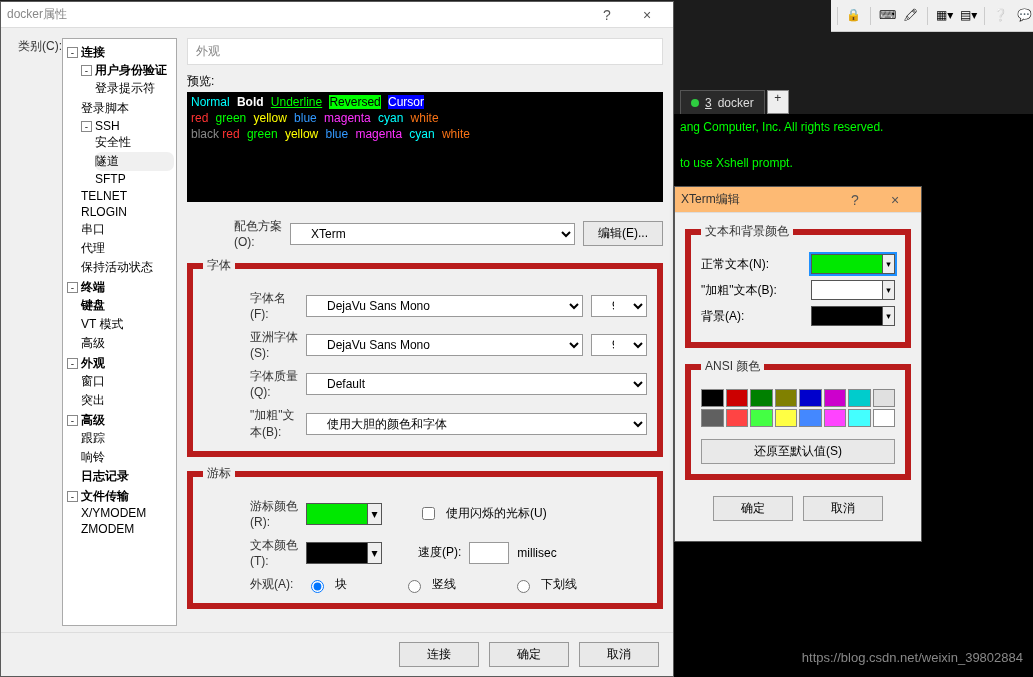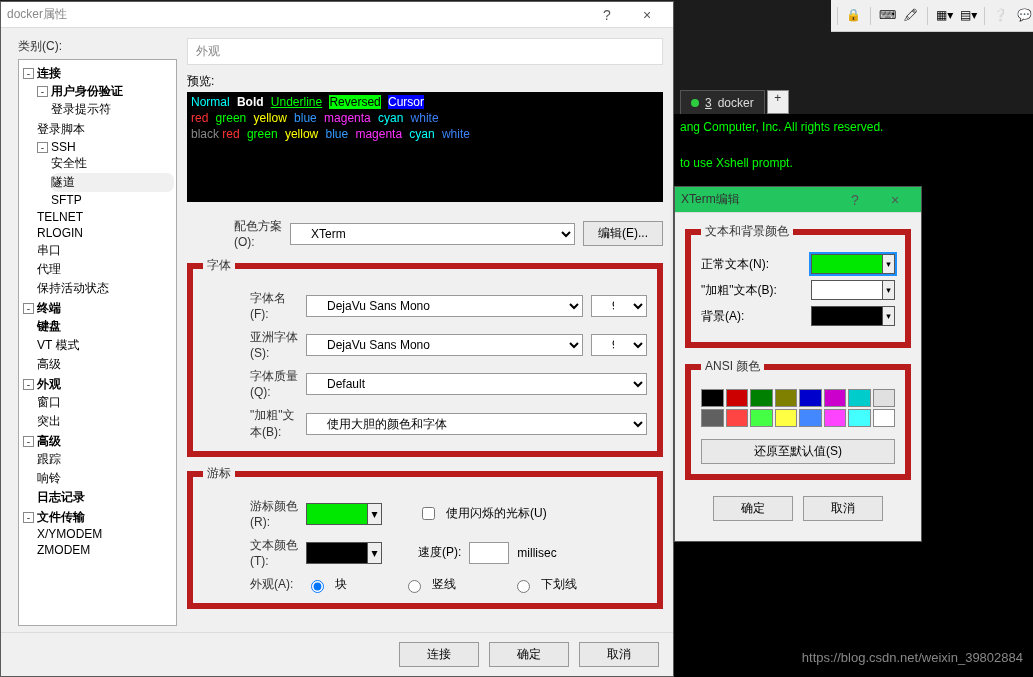--- a/index.html
+++ b/index.html
@@ -17,21 +17,21 @@
 .watermark{ position:absolute; bottom:10px; right:10px; color:#888; font-size:13px;}
 
 
 .dlg { position:absolute; top:1px; left:0; width:674px; height:676px; background:#f0f0f0; border:1px solid #5a5a5a; display:flex; flex-direction:column;}
 .titlebar { height:26px; background:#fff; border-bottom:1px solid #ddd; display:flex; align-items:center; padding:0 6px; color:#888;}
 .titlebar .spacer{flex:1;}
 .titlebar .tbtn{ width:40px; text-align:center; color:#555; font-size:14px;}
 .body { flex:1; display:flex; padding:10px 10px 6px 10px; gap:10px; overflow:hidden;}
 
 
-.left-col{ width:166px; display:flex; flex-direction:column;padding-left:7px;}
+.left-col{ width:166px; display:flex; flex-direction:row;padding-left:7px;}
 .cat-label{ margin-bottom:4px; color:#333;}
 .tree{ flex:1; background:#fff; border:1px solid #aaa; overflow:auto; padding:4px 2px;}
 .tree ul{ list-style:none; margin:0; padding-left:14px;}
 .tree > ul{ padding-left:2px;}
 .tree li{ padding:1px 0; white-space:nowrap;}
 .tg{ display:inline-block; width:11px; height:11px; border:1px solid #888; text-align:center; line-height:9px; font-size:10px; margin-right:3px; background:#fff; color:#333;}
 .sel{ background:#f0f0f0;border-radius:7px; }
 .bold{ font-weight:bold;}
 
 
@@ -47,35 +47,35 @@
 .color-combo{ display:inline-flex; border:1px solid #555; height:22px;}
 .color-combo .sw{ width:60px;}
 .color-combo .ar{ width:14px; background:#eee; border-left:1px solid #555; display:flex; align-items:center; justify-content:center;}
 .radio-row label{ width:auto;}
 
 
 .dlg-footer{ height:44px; border-top:1px solid #ddd; display:flex; align-items:center; justify-content:flex-end; gap:10px; padding-right:14px;}
 
 
 .dlg2{ position:absolute; top:186px; left:674px; width:248px; background:#f0f0f0; border:1px solid #555; box-shadow:2px 2px 6px rgba(0,0,0,.3);}
-.dlg2 .titlebar{ background:#22c55e; color:#333;}
+.dlg2 .titlebar{ background:#fdba74; color:#333;}
 .dlg2 .content{ padding:10px;}
 .dlg2 fieldset{ margin-bottom:10px;}
 .cr{ display:flex; align-items:center; margin:6px 0;}
 .cr label{ flex:1;}
 .cc{ display:flex; border:1px solid #555; height:20px;}
 .cc .sw{ width:70px;}
 .cc .ar{ width:12px; background:#eee; border-left:1px solid #555; text-align:center; font-size:9px; line-height:18px;}
 .cc.hl{ outline:2px solid #1e90ff;}
 .ansi{ display:grid; grid-template-columns:repeat(8,1fr); gap:2px; margin:6px 0;}
 .ansi div{ height:18px; border:1px solid #888;}
 .dlg2 .ftr{ display:flex; justify-content:center; gap:10px; padding:6px 0 10px 0;}
 
 .prev-normal{color:#0ff;} .prev-bold{font-weight:bold;color:#fff;} .prev-under{color:#0f0;text-decoration:underline;} .prev-rev{background:#0f0;color:#000;} .prev-cur{background:#00f;color:#fff;}
-.c-black{color:#888;} .c-red{color:#f33;} .c-green{color:#0f0;} .c-yellow{color:#ff0;} .c-blue{color:#39f;} .c-mag{color:#f3f;} .c-cyan{color:#0ff;} .c-white{color:#3b82f6;}
+.c-black{color:#888;} .c-red{color:#f33;} .c-green{color:#0f0;} .c-yellow{color:#ff0;} .c-blue{color:#39f;} .c-mag{color:#f3f;} .c-cyan{color:#0ff;} .c-white{color:#f97316;}
 </style>
 </head>
 <body>
 
 <div class="bg-toolbar">
   <span class="sep"></span>
   <span class="tb-ico">🔒</span>
   <span class="sep"></span>
   <span class="tb-ico">⌨</span>
   <span class="tb-ico">🖍</span>

